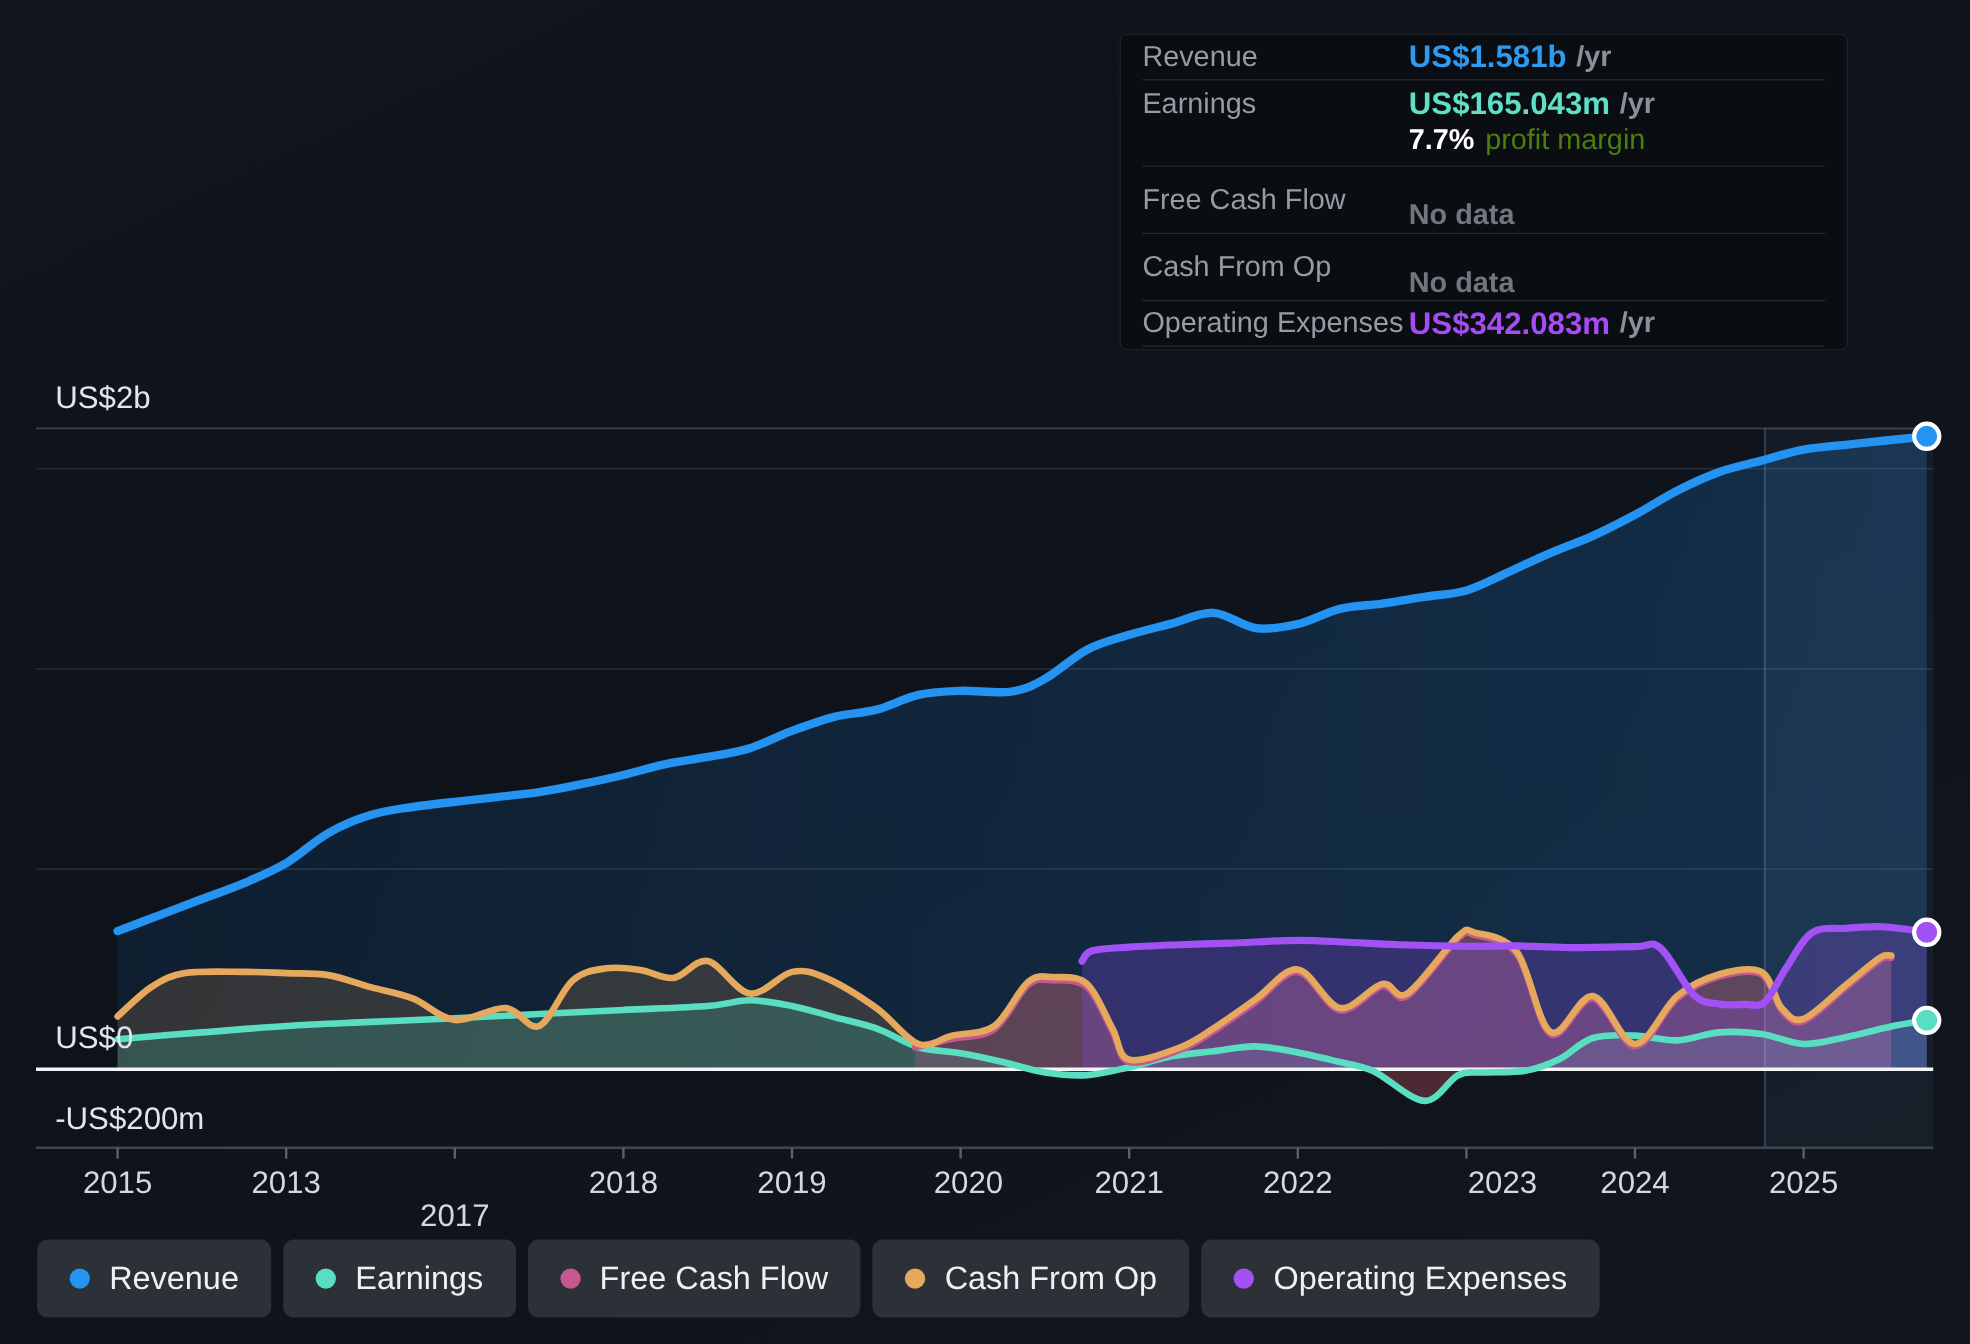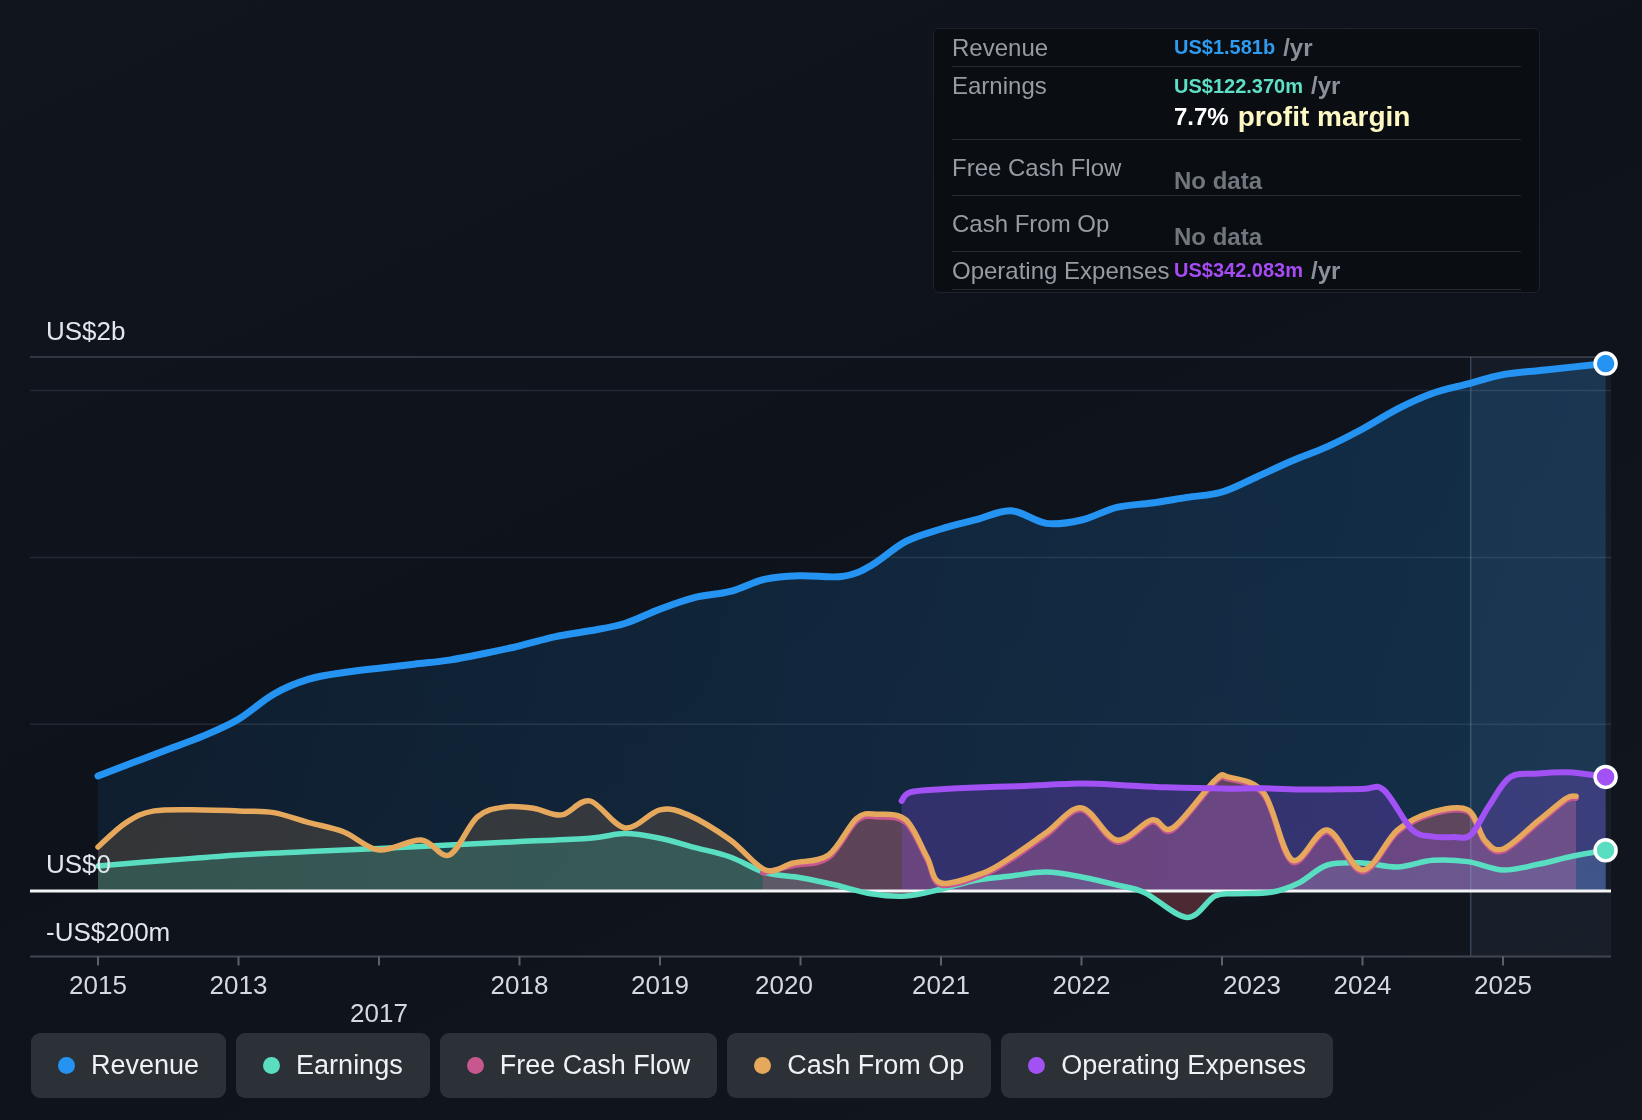--- a/index.html
+++ b/index.html
@@ -17,27 +17,27 @@
   .tooltip{
     position:absolute;left:933px;top:28px;width:607px;box-sizing:border-box;
     background:#0a0d12;border:1px solid #1d232b;border-radius:6px;
     padding:0 18px 2px 18px;
   }
   .tt-title{height:52px;display:flex;align-items:center;border-bottom:1px solid #262b32;
     color:#ffffff;font-size:26px;font-weight:700;}
   .tt-row{display:flex;align-items:center;min-height:37px;border-bottom:1px solid #262b32;}
   .tt-row:last-child{border-bottom:1px solid #262b32;}
   .tt-label{width:222px;flex:none;color:#969ca4;font-size:24px;font-weight:400;white-space:nowrap;}
-  .tt-val{font-size:20px;font-weight:700;white-space:nowrap;}
+  .tt-val{font-size:26px;font-weight:700;white-space:nowrap;}
   .tt-suffix{color:#8a9099;font-size:24px;font-weight:600;margin-left:8px;}
   .tt-muted{color:#70777e;font-size:24px;font-weight:700;margin-top:27px;}
   .tt-row.double{flex-direction:column;align-items:stretch;padding:4px 0 6px 0;}
   .tt-subrow{display:flex;align-items:center;min-height:30px;}
   .tt-pct{color:#ffffff;font-size:24px;font-weight:700;}
-  .tt-pct-label{color:#fef9c3;font-size:28px;font-weight:700;margin-left:9px;}
+  .tt-pct-label{color:#4d7c0f;font-size:24px;font-weight:400;margin-left:9px;}
   
   .legend{position:absolute;left:31px;top:1033px;display:flex;gap:10px;}
   .chip{height:65px;background:#2c3037;border-radius:9px;display:flex;align-items:center;
     padding:0 27px;gap:16px;cursor:pointer;}
   .chip .dot{width:17px;height:17px;border-radius:50%;flex:none;}
   .chip .lbl{color:#eff1f3;font-size:27px;font-weight:500;white-space:nowrap;}
 </style>
 </head>
 <body>
 
@@ -93,41 +93,41 @@
   <div class="y-label" style="top:318px">US$2b</div>
   <div class="y-label" style="top:851px">US$0</div>
   <div class="y-label" style="top:919px">-US$200m</div>
 
   <div id="x-axis">
       <div class="x-label" style="left: 98px;">2015</div>
       <div class="x-label" style="left: 238.5px;">2013</div>
       <div class="x-label" style="left: 379px; margin-top: 28px;">2017</div>
       <div class="x-label" style="left: 519.5px;">2018</div>
       <div class="x-label" style="left: 660px;">2019</div>
-      <div class="x-label" style="left: 784px;">2020</div>
+      <div class="x-label" style="left: 807px;">2020</div>
       <div class="x-label" style="left: 941px;">2021</div>
       <div class="x-label" style="left: 1081.5px;">2022</div>
       <div class="x-label" style="left: 1252px;">2023</div>
       <div class="x-label" style="left: 1362.5px;">2024</div>
       <div class="x-label" style="left: 1503px;">2025</div>
     </div>
 </div>
 
 <div class="tooltip">
 
   <div class="tt-row">
     <span class="tt-label">Revenue</span>
     <span class="tt-val" style="color: rgb(46, 155, 240);">US$1.581b</span>
     <span class="tt-suffix">/yr</span>
   </div>
 
   <div class="tt-row double">
     <div class="tt-subrow">
       <span class="tt-label">Earnings</span>
-      <span class="tt-val" style="color: rgb(95, 224, 198);">US$122.370m</span>
+      <span class="tt-val" style="color: rgb(95, 224, 198);">US$165.043m</span>
       <span class="tt-suffix">/yr</span>
     </div>
     <div class="tt-subrow">
       <span class="tt-label"></span>
       <span class="tt-pct">7.7%</span>
       <span class="tt-pct-label">profit margin</span>
     </div>
   </div>
 
   <div class="tt-row">

